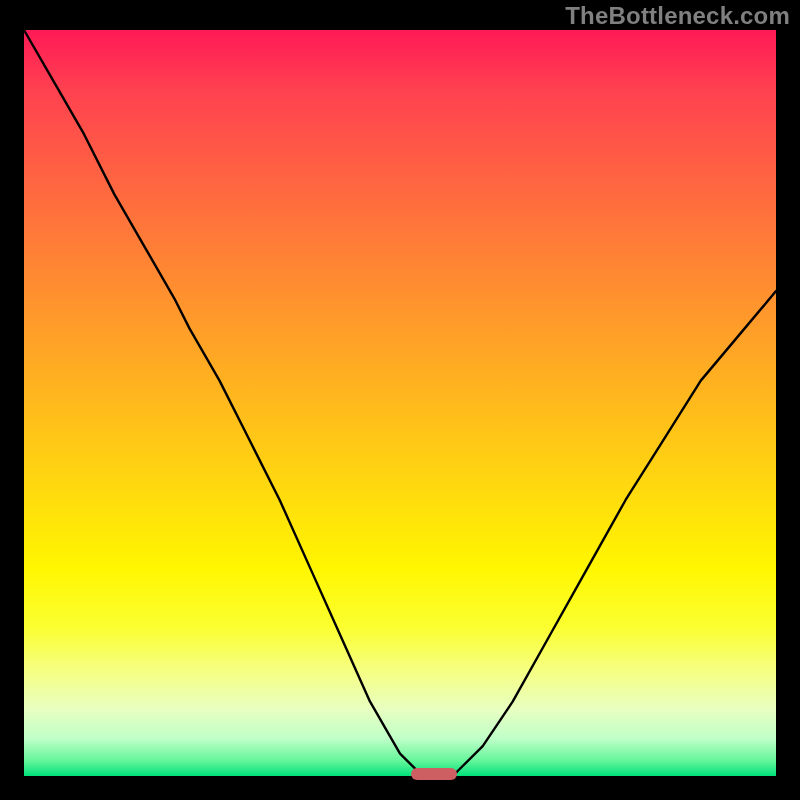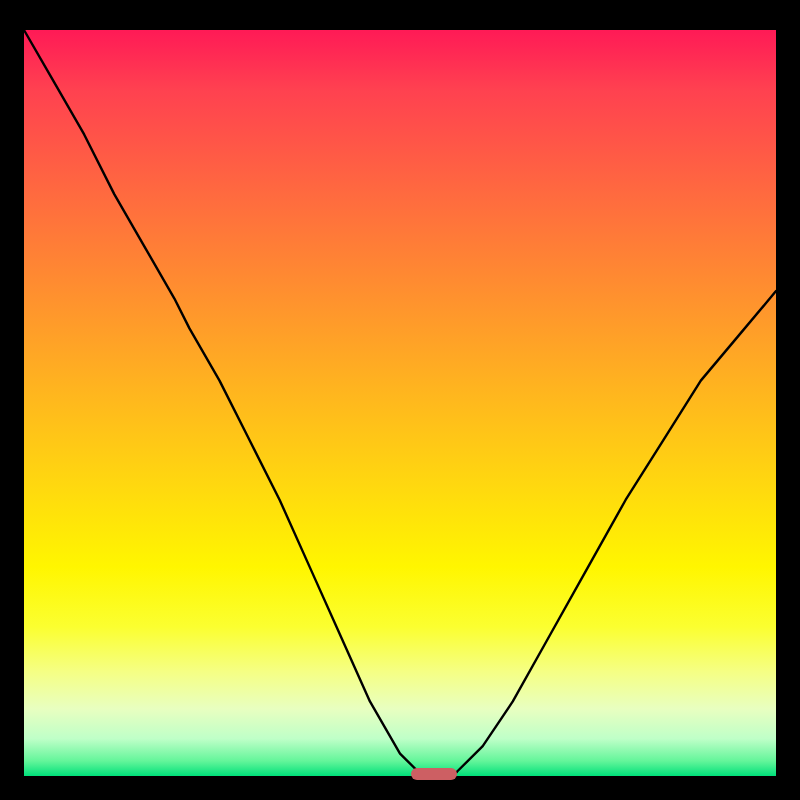--- a/index.html
+++ b/index.html
@@ -66,20 +66,21 @@
     stroke: #000;
     stroke-width: 2.4;
     stroke-linecap: round;
     stroke-linejoin: round;
   }
 </style>
 </head>
 <body>
 
 <div class="outer">
+  <div class="watermark">TheBottleneck.com</div>
   <div class="plot-area"></div>
   <svg class="curve" viewBox="0 0 752 746" preserveAspectRatio="none">
     <path d="M0.00 0.00 L30.08 52.22 L60.16 104.44 L90.24 164.12 L120.32 216.34 L150.40 268.56 L165.44 298.40 L195.52 350.62 L225.60 410.30 L255.68 469.98 L285.76 537.12 L315.84 604.26 L345.92 671.40 L376.00 723.62 L394.80 742.27"></path>
     <path d="M394.80 742.27 L432.40 742.27"></path>
     <path d="M432.40 742.27 L458.72 716.16 L488.80 671.40 L526.40 604.26 L564.00 537.12 L601.60 469.98 L639.20 410.30 L676.80 350.62 L714.40 305.86 L752.00 261.10"></path>
   </svg>
   <div class="marker" style="left: 410.84px; top: 768px; width: 46px; height: 12px;"></div>
 </div>
 
 </body></html>

